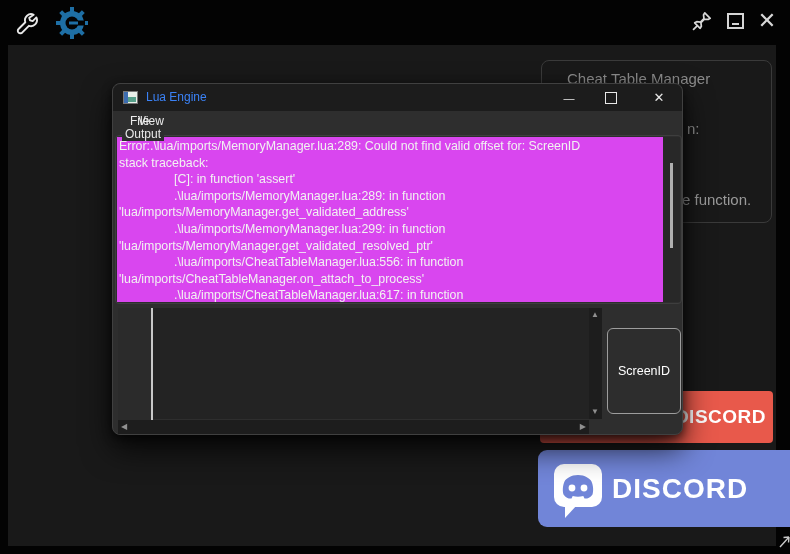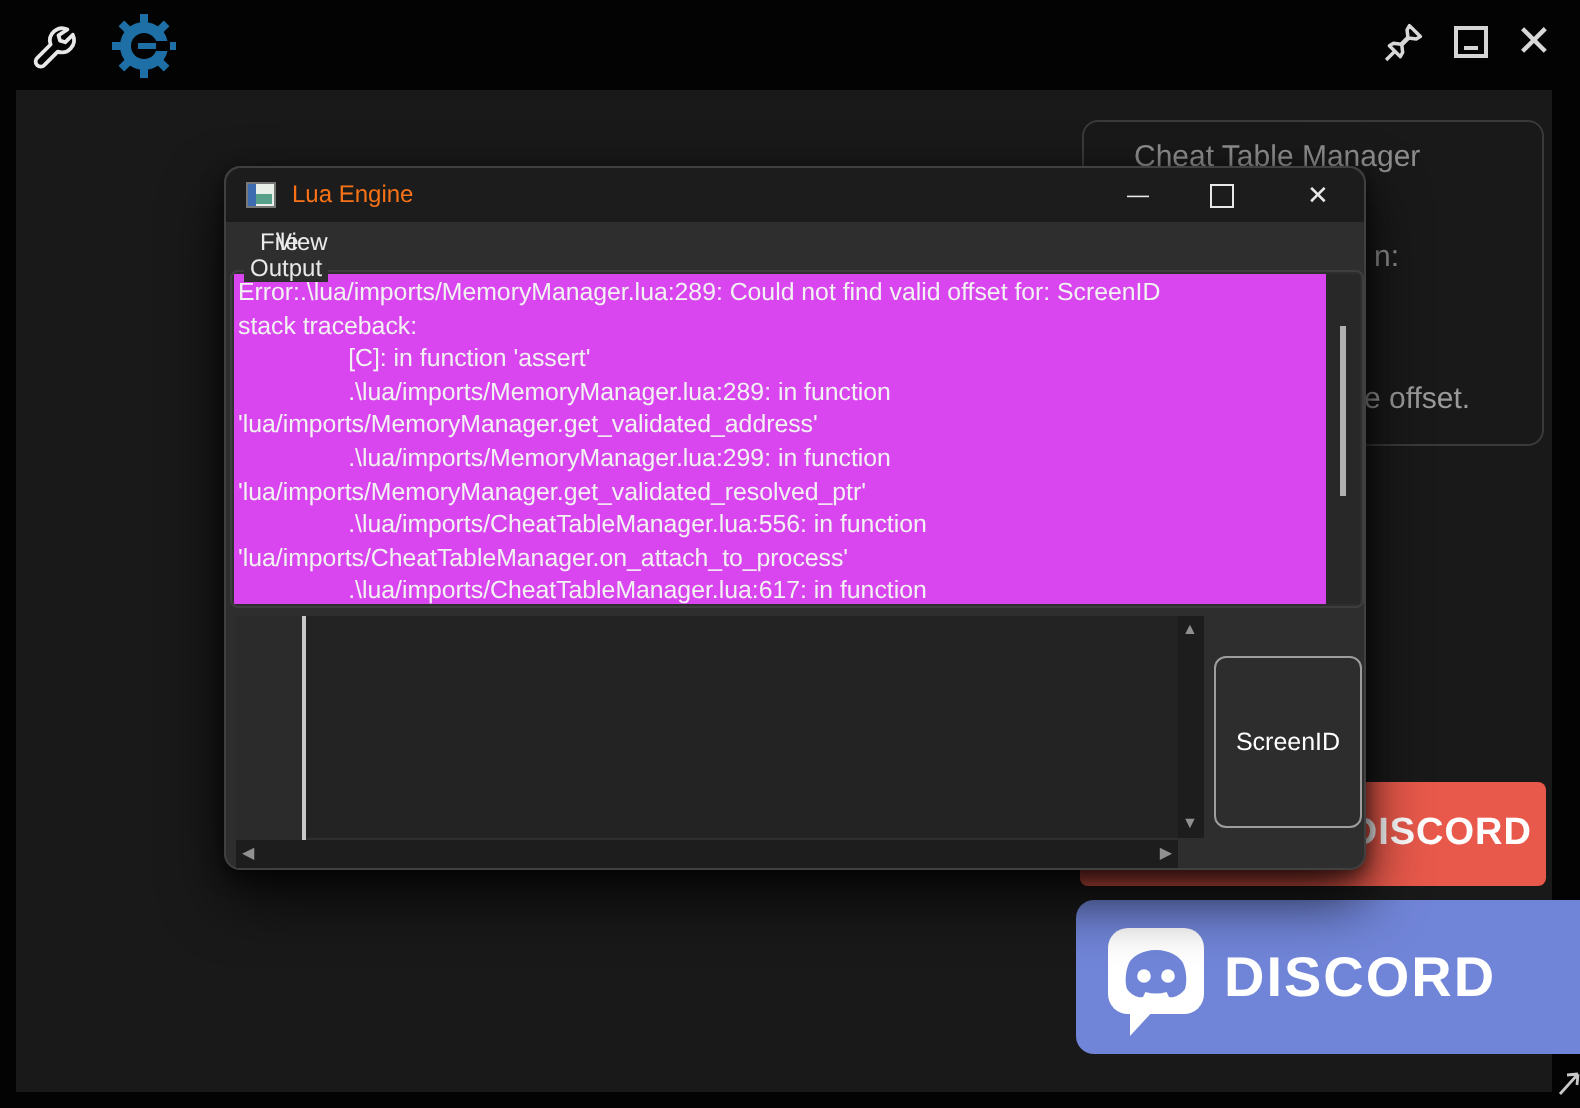--- a/index.html
+++ b/index.html
@@ -40,21 +40,21 @@
 
   
   .lua-win { position:absolute; left:104px; top:38px; width:571px; height:352px; background:#2e2e2e;
              border:1px solid #404040; border-radius:8px; z-index:10;
              box-shadow:0 14px 30px rgba(0,0,0,.75), 0 3px 10px rgba(0,0,0,.6); }
   .win-titlebar { position:absolute; left:0; top:0; width:100%; height:27px; background:#1c1c1c;
                   border-radius:8px 8px 0 0; cursor:default; }
   .win-ico { position:absolute; left:10px; top:7px; width:15px; height:13px; border:1px solid #777;
              background:linear-gradient(to right,#3d6db0 0 4px,#e9efe9 4px 100%); }
   .win-ico i { position:absolute; right:1px; bottom:1px; width:8px; height:5px; background:#57a08a; display:block; }
-  .win-title { position:absolute; left:33px; top:6px; font-size:12px; color:#f97316;text-align:center; }
+  .win-title { position:absolute; left:33px; top:6px; font-size:12px; color:#3b82f6;text-align:center; }
   .cap-btn { position:absolute; top:0; width:40px; height:27px; display:flex; align-items:center;
              justify-content:center; color:#e8e8e8; cursor:default; }
   .cap-min { left:436px; font-size:11px; }
   .cap-max { left:478px; }
   .cap-max i { width:12px; height:12px; border:1.5px solid #e8e8e8; display:block; }
   .cap-close { left:526px; font-size:13px; }
 
   .menubar { position:absolute; left:0; top:27px; width:100%; height:19px; }
   .menu-item { position:absolute; top:1px; font-size:12px; color:#ececec; padding:2px 5px; cursor:default; }
   .menu-file { left:12px; }
@@ -135,21 +135,21 @@
       <span>✕</span>
     </div>
   </div>
 
   <div class="main">
 
     <div class="bg-panel">
       <div class="bg-panel-title">Cheat Table Manager</div>
     </div>
     <div class="frag1">n:</div>
-    <div class="frag2">e offset.</div>
+    <div class="frag2">e function.</div>
 
     <div class="patron">
       <span>DISCORD</span>
     </div>
 
     <div class="discord">
       <svg class="discord-ico" viewBox="0 0 54 62">
         <rect x="3" y="6" width="48" height="43" rx="10" fill="#fff"></rect>
         <path d="M14 44 L14 60 L26 47 Z" fill="#fff"></path>
         <path d="M27 17 c-7 0-12 3.5-13.5 6.5 c-2 4.5-2 10-1 13 c2.5 3.5 6 4.5 8 4 l1.2-2.5 c3.5 1 7.1 1 10.6 0 L33.5 40.5 c2 .5 5.5-.5 8-4 c1-3 1-8.5-1-13 C39 20.5 34 17 27 17 Z" fill="#7185d8"></path>

